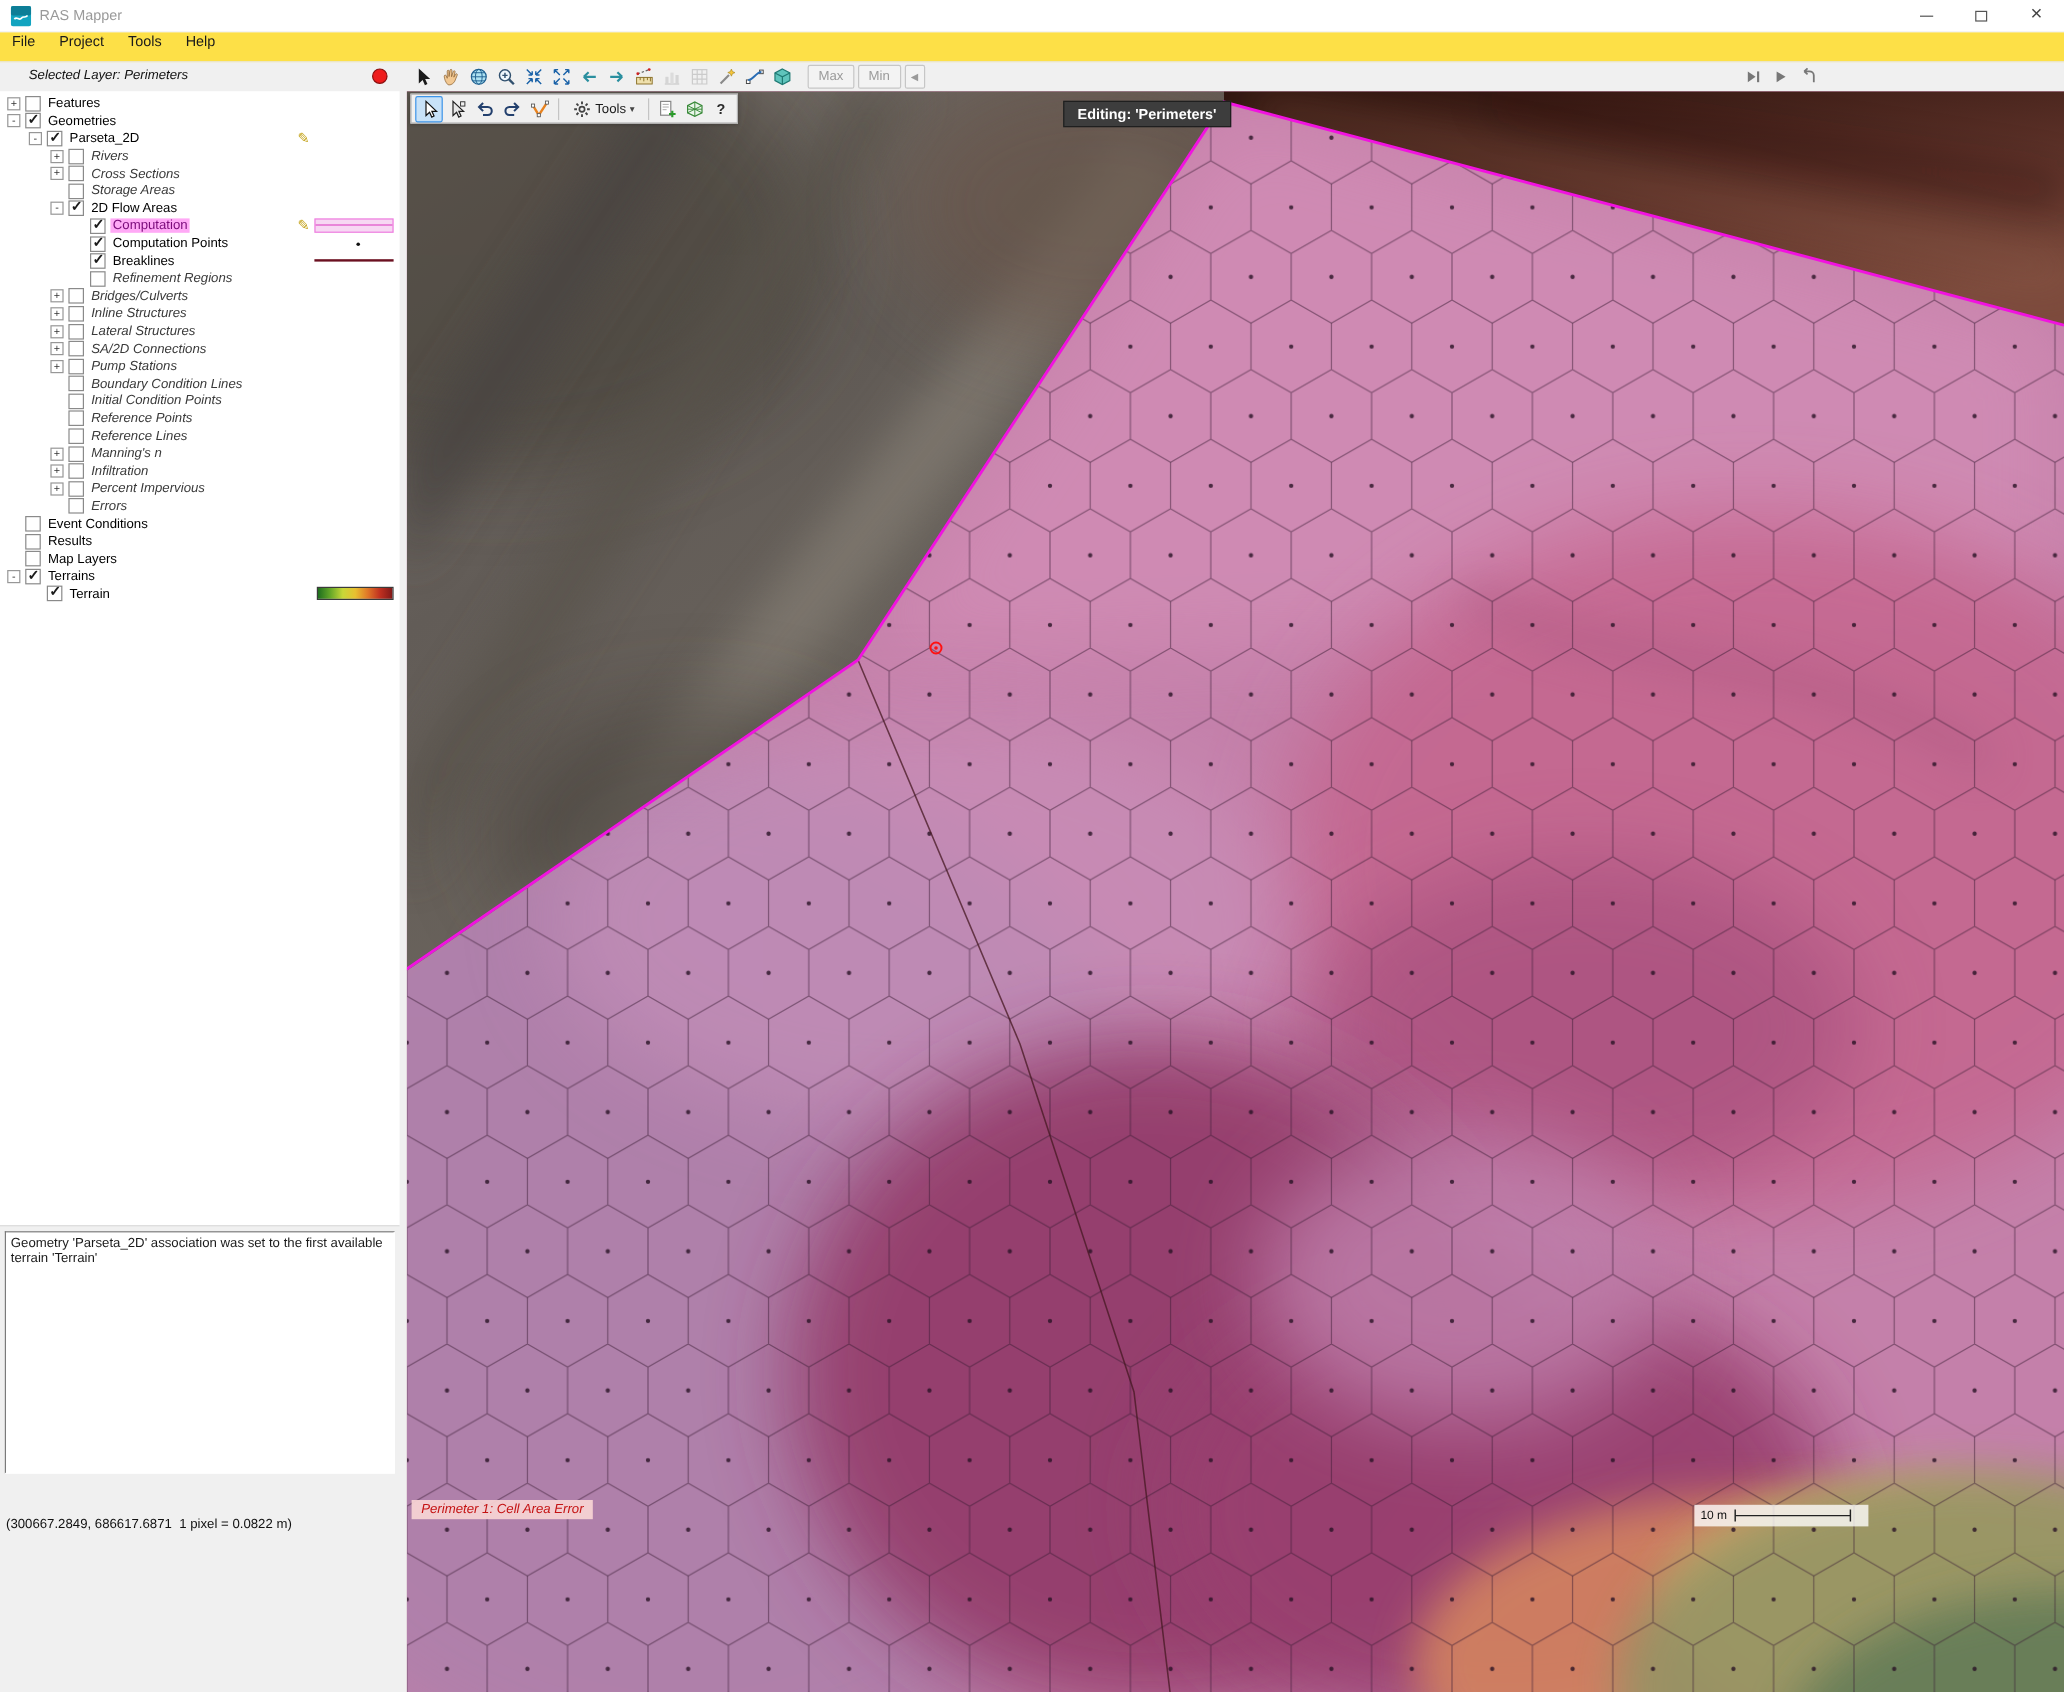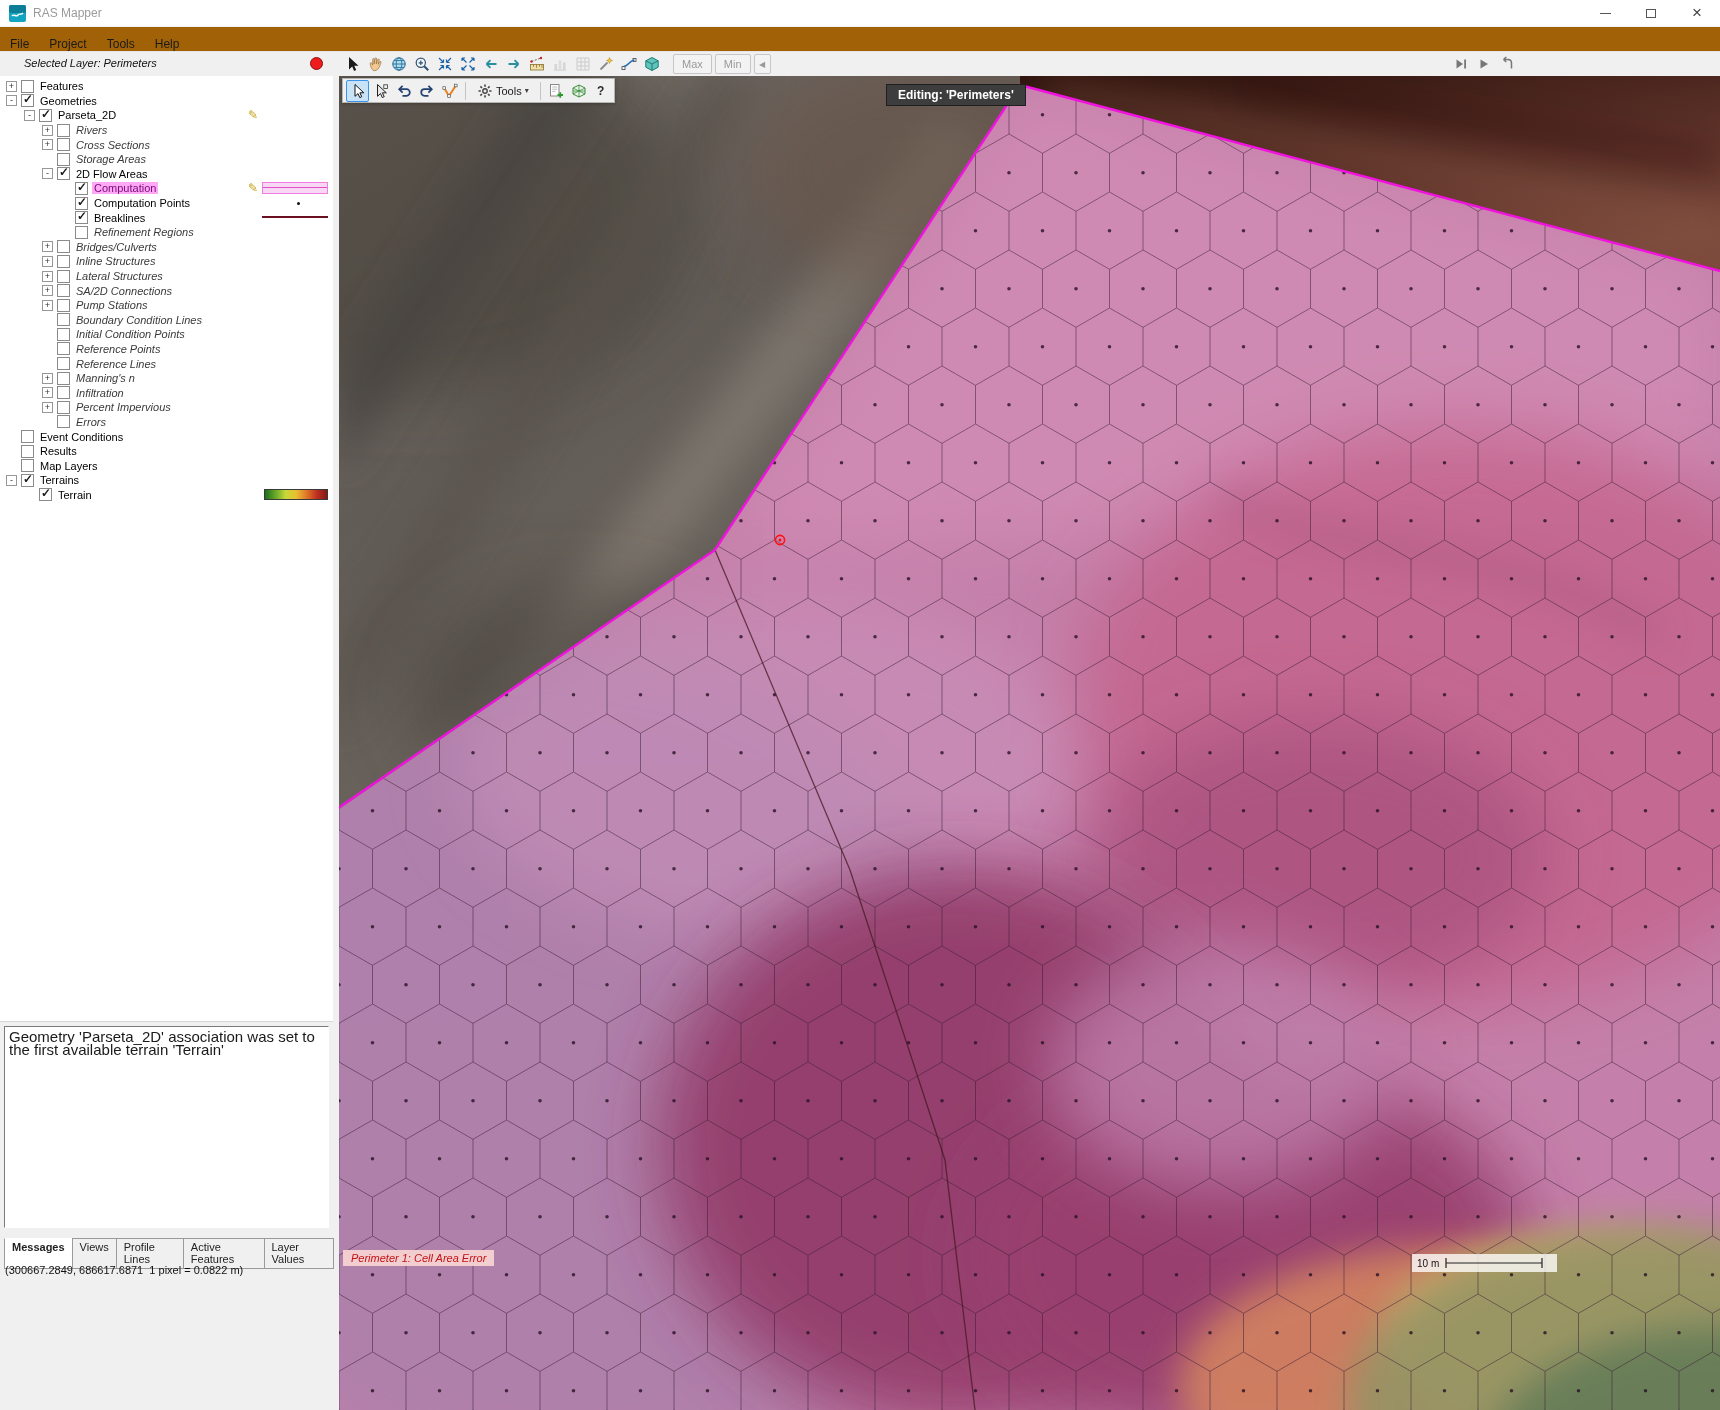--- a/index.html
+++ b/index.html
@@ -11,21 +11,21 @@
   .titlebar { position:absolute; top:0; left:0; width:1720px; height:27px; background:#ffffff; display:flex; align-items:center; border-bottom:1px solid #f2f2f2; }
   .app-icon { width:17px; height:17px; margin:0 7px 0 9px; flex:none; }
   .title-text { font-size:12px; color:#9a9a9a; }
   .win-controls { margin-left:auto; display:flex; height:100%; }
   .win-btn { width:46px; height:100%; display:flex; align-items:center; justify-content:center; color:#444; }
   .glyph-min { width:11px; height:1px; background:#555; }
   .glyph-max { width:10px; height:9px; border:1px solid #555; }
   .glyph-close::before { content:"×"; font-size:17px; line-height:10px; color:#444; }
 
   
-  .menubar { position:absolute; top:27px; left:0; width:1720px; height:25px; background:#a16207; display:flex; align-items:flex-end; border-bottom:1px solid #e6e6e6; }
+  .menubar { position:absolute; top:27px; left:0; width:1720px; height:25px; background:#fde047; display:flex; align-items:flex-start; border-bottom:1px solid #e6e6e6; }
   .menu-item { padding:0 10px; display:flex; align-items:center; font-size:12px; color:#1a1a1a; }
 
   
   .strip { position:absolute; top:52px; left:0; width:1720px; height:24px; background:#f0f0f0; }
   .sel-layer-text { position:absolute; left:24px; top:5px; font-size:11px; color:#111;font-style:italic; }
   .record-dot { position:absolute; left:310px; top:5px; width:13px; height:13px; border-radius:50%; background:#ee1c1c; border:1px solid #8a0f0f; }
   .tb1 { position:absolute; left:341px; top:1px; height:22px; display:flex; align-items:center; }
   .tb1-right { position:absolute; left:1449px; top:1px; height:22px; display:flex; align-items:center; }
   .tb-btn { width:23px; height:22px; display:flex; align-items:center; justify-content:center; border:1px solid transparent; border-radius:2px; flex:none; }
   .tb-btn.disabled { opacity:.45; }
@@ -50,21 +50,21 @@
   .lbl.bold { font-weight:normal;text-align:right; }
   .lbl.selected { background:#ffa9f6; color:#7a0a7a; }
   .pencil { position:absolute; left:248px; top:0; font-size:12px; color:#c2a013; }
   .legend-perimeter { position:absolute; right:5px; top:1px; width:66px; height:12px; background:#f7d7f3; border:1px solid #ee7fe0; }
   .legend-perimeter::after { content:""; position:absolute; left:0; right:0; top:4px; height:1px; background:#e050c8; }
   .legend-dot { position:absolute; right:33px; top:6px; width:3px; height:3px; border-radius:50%; background:#111; }
   .legend-line { position:absolute; right:5px; top:6px; width:66px; height:2px; background:#6b1020; }
   .legend-terrain { position:absolute; right:5px; top:1px; width:64px; height:11px; border:1px solid #3a3a3a;
       background:linear-gradient(90deg,#1e6e1e,#66a828,#c8d838,#e8c030,#e07828,#c03020,#801818); }
 
-  .messages-box { position:absolute; left:4px; top:950px; width:325px; height:202px; background:#fff; border:1px solid; border-color:#7a7a7a #ffffff #ffffff #7a7a7a; padding:3px 4px; font-size:15px; color:#1a1a1a; line-height:13px; }
+  .messages-box { position:absolute; left:4px; top:950px; width:325px; height:202px; background:#fff; border:1px solid; border-color:#7a7a7a #ffffff #ffffff #7a7a7a; padding:3px 4px; font-size:11px; color:#1a1a1a; line-height:13px; }
   .tabs { position:absolute; left:4px; top:1162px; display:flex; }
   .tab { font-size:11px; padding:2px 7px 3px; border:1px solid #9a9a9a; background:#f0f0f0; color:#222; margin-right:-1px; }
   .tab.active { background:#ffffff; font-weight:bold; border-top-color:#ffffff; }
   .status-text { position:absolute; left:5px; top:1188px; font-size:11px; color:#111; white-space:pre; }
 
   
   .map { position:absolute; left:339px; top:76px; width:1381px; height:1334px; background:#b8819e; overflow:hidden; }
   .map-canvas { position:absolute; left:0; top:0; }
   .edit-toolbar { position:absolute; left:3px; top:2px; height:25px; background:#f0f0f0; border:1px solid #b5b5b5; display:flex; align-items:center; padding:0 3px; box-shadow:0 1px 3px rgba(0,0,0,.25); }
   .tb-sep { width:1px; height:18px; background:#c4c4c4; margin:0 4px; flex:none; }
@@ -436,27 +436,20 @@
         </div>
         <div class="tree-row">
           <span class="indent" style="width: 24px;"></span>
           <span class="expander empty"></span>
           <span class="checkbox checked"></span>
           <span class="lbl">Terrain</span>
           <span class="legend-terrain"></span>
         </div>
       </div>
     <div class="messages-box">Geometry 'Parseta_2D' association was set to the first available terrain 'Terrain'</div>
-    <div class="tabs">
-        <div class="tab active">Messages</div>
-        <div class="tab">Views</div>
-        <div class="tab">Profile Lines</div>
-        <div class="tab">Active Features</div>
-        <div class="tab">Layer Values</div>
-      </div>
     <div class="status-text">(300667.2849, 686617.6871  1 pixel = 0.0822 m)</div>
   </div>
 
   <div class="map">
     <svg class="map-canvas" width="1381" height="1334" viewBox="0 0 1381 1334">
       <defs>
         <linearGradient id="gGray" x1="0" y1="0" x2="0.6" y2="1">
           <stop offset="0" stop-color="#7b746d"></stop>
             <stop offset="0.45" stop-color="#625c57"></stop>
             <stop offset="1" stop-color="#6e675f"></stop>

